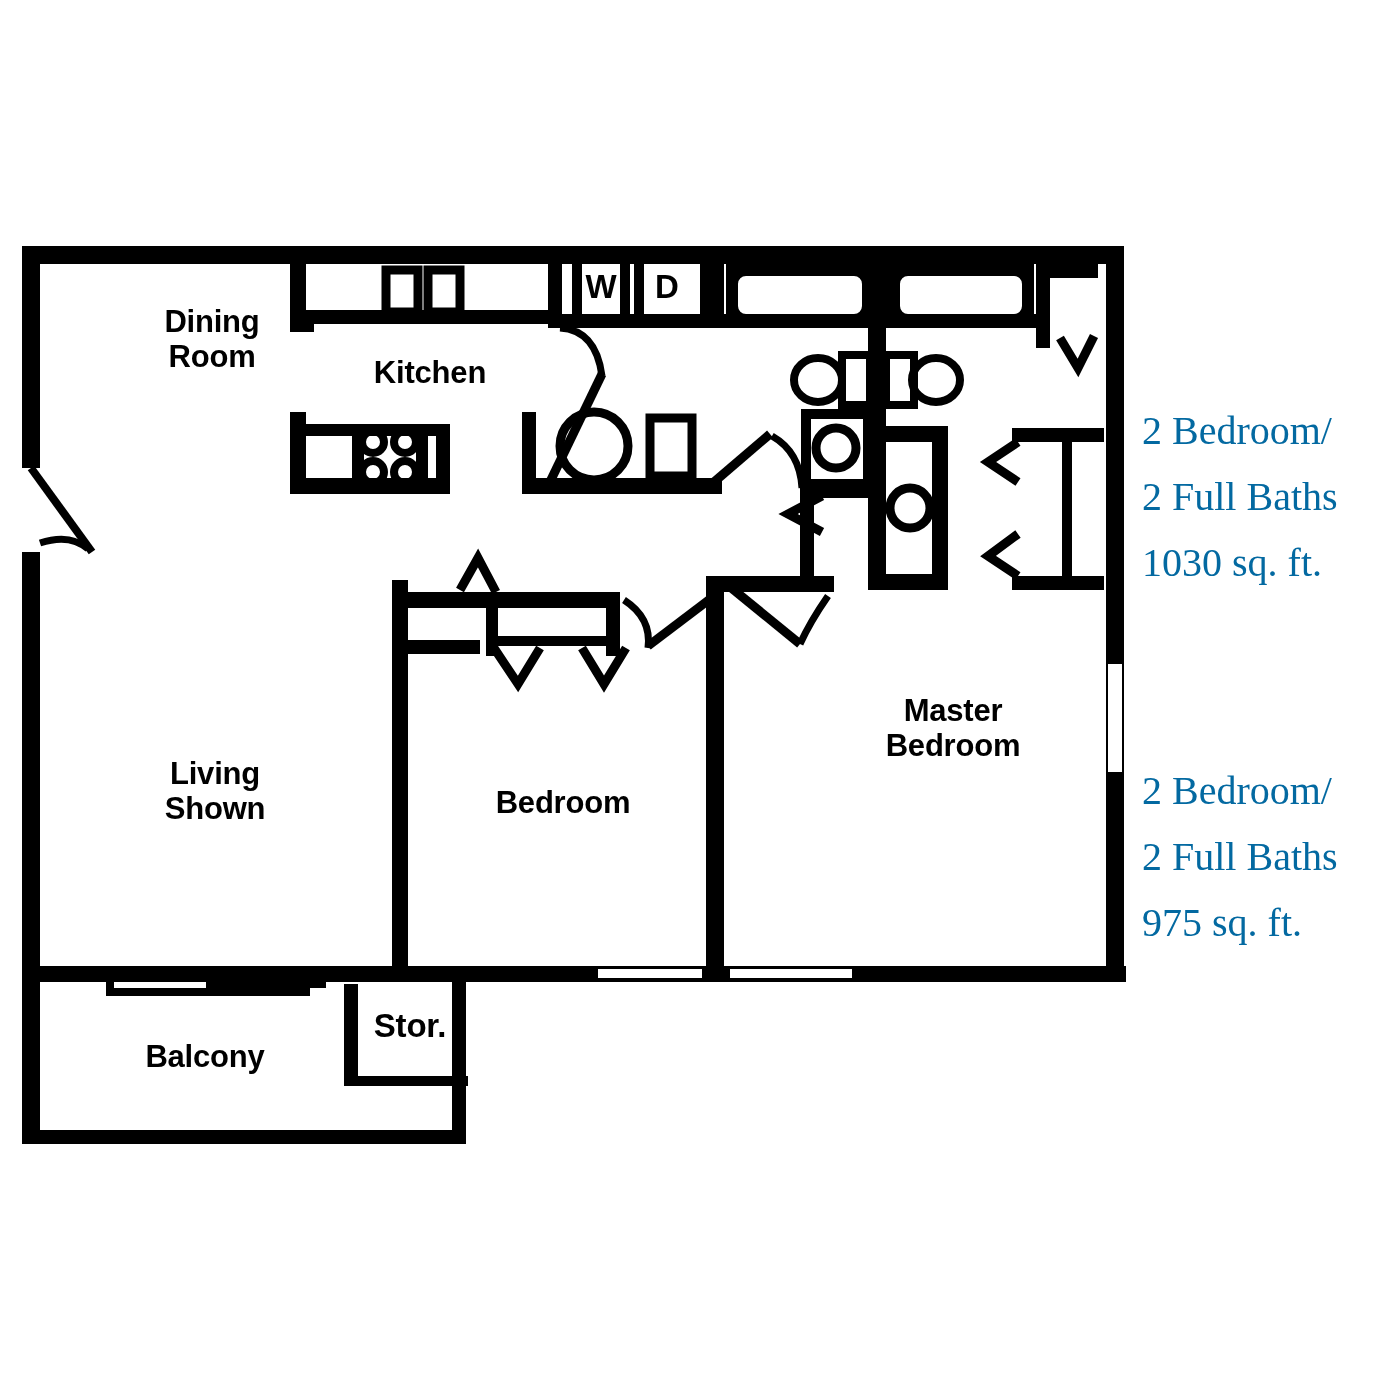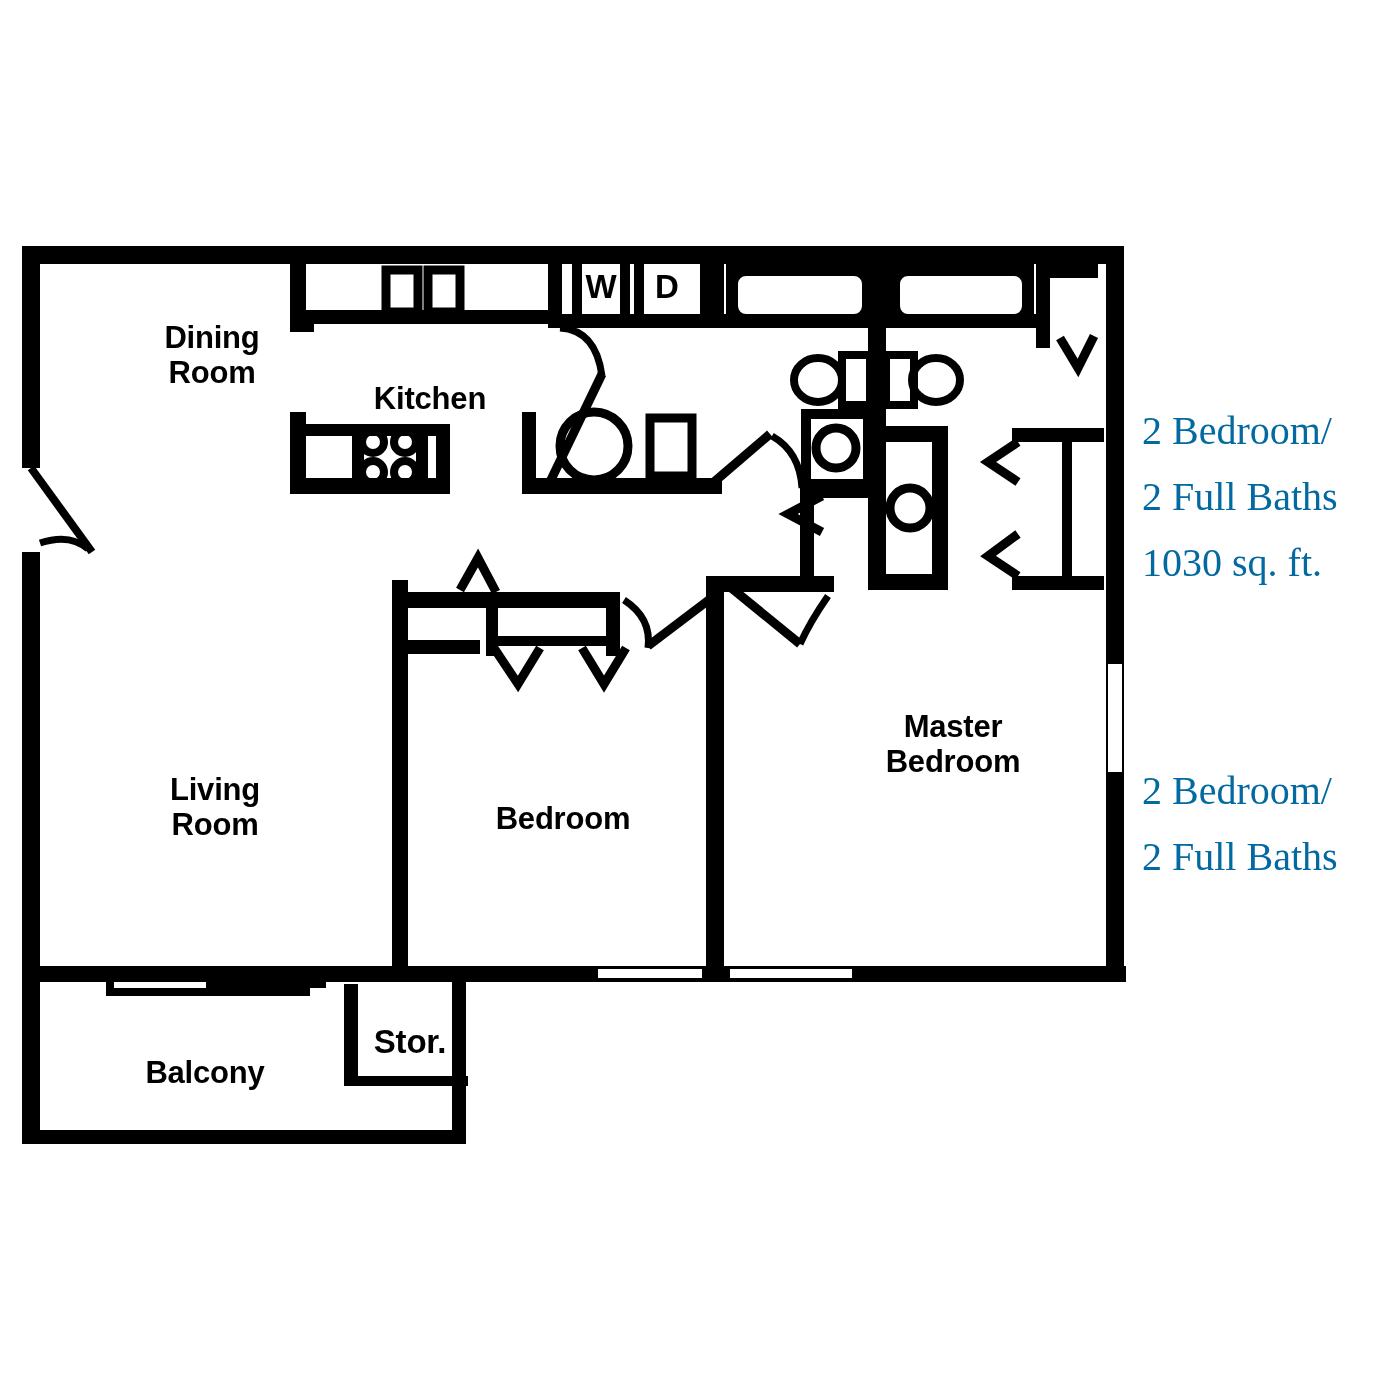--- a/index.html
+++ b/index.html
@@ -24,21 +24,20 @@
   }
   .room-label {
     position: absolute;
     color: #000000;
     font-family: "Liberation Sans", sans-serif;
     font-weight: bold;
     text-align: center;
     line-height: 1.12;
     white-space: pre;
     letter-spacing: -0.2px;
-    margin-top: 16px;
   }
   .appliance-label {
     position: absolute;
     color: #000000;
     font-family: "Liberation Sans", sans-serif;
     font-weight: bold;
     text-align: center;
     line-height: 1;
   }
   .legend {
@@ -200,24 +199,24 @@
       <rect x="344" y="1076" width="124" height="10"></rect>
 
       <rect x="312" y="966" width="14" height="22"></rect>
 
     </g>
   </svg>
 
   <div class="room-label" style="left:122px; top:305px; width:180px; font-size:31px;">Dining
 Room</div>
 
-  <div class="room-label" style="left:355px; top:366px; width:150px; font-size:31px;">Kitchen</div>
+  <div class="room-label" style="left:355px; top:356px; width:150px; font-size:31px;">Kitchen</div>
 
   <div class="room-label" style="left:120px; top:757px; width:190px; font-size:31px;">Living
-Room</div>
+Shown</div>
 
   <div class="room-label" style="left:468px; top:786px; width:190px; font-size:31px;">Bedroom</div>
 
   <div class="room-label" style="left:838px; top:694px; width:230px; font-size:31px;">Master
 Bedroom</div>
 
   <div class="room-label" style="left:115px; top:1040px; width:180px; font-size:31px;">Balcony</div>
 
   <div class="room-label" style="left:360px; top:1008px; width:100px; font-size:33px;">Stor.</div>
 
@@ -227,15 +226,16 @@
 
   <div class="legend" style="left:1142px; top:388px;">
     <div class="legend-b">2 Bedroom/</div>
     <div class="legend-b">2 Full Baths</div>
     <div class="legend-b">1030 sq. ft.</div>
   </div>
 
   <div class="legend" style="left:1142px; top:748px;">
     <div class="legend-b">2 Bedroom/</div>
     <div class="legend-b">2 Full Baths</div>
+    <div class="legend-b">975 sq. ft.</div>
   </div>
 
 </div>
 
 </body></html>

